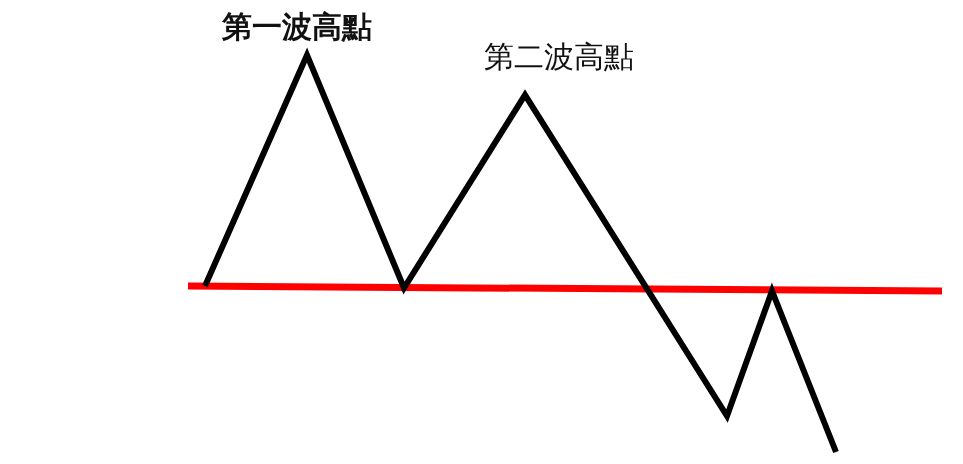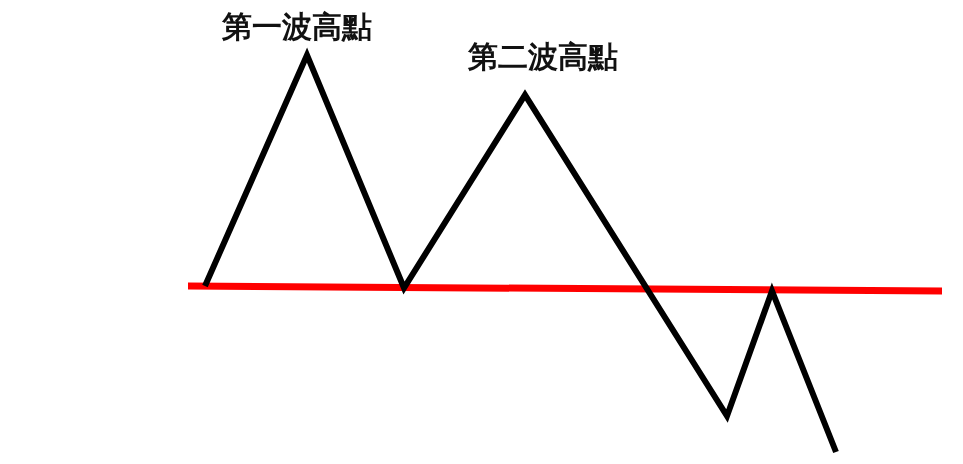--- a/index.html
+++ b/index.html
@@ -10,14 +10,14 @@
 </style>
 </head>
 <body>
 
 <div id="root">
   <svg width="963" height="464" viewBox="0 0 963 464">
     <line x1="188" y1="286" x2="942" y2="291" stroke="#ff0000" stroke-width="7"></line>
     <polyline points="205,286 307,55 404,288 525,95 727,416 772,291 836,452" fill="none" stroke="#000" stroke-width="6" stroke-linejoin="miter" stroke-linecap="butt"></polyline>
   </svg>
   <div class="lbl" style="left:222px;top:12px;font-weight:bold;">第一波高點</div>
-  <div class="lbl" style="left:468px;top:42px;font-weight:bold;">第二波高點</div>
+  <div class="lbl" style="left:484px;top:42px;">第二波高點</div>
 </div>
 
 </body></html>

